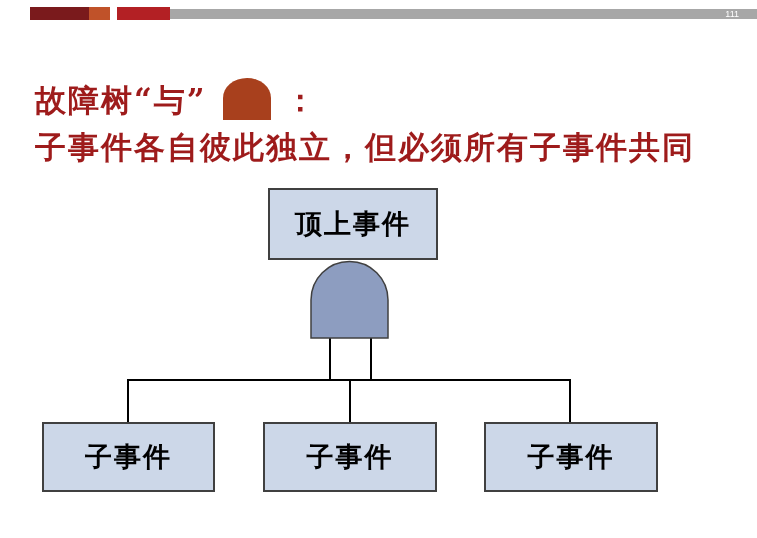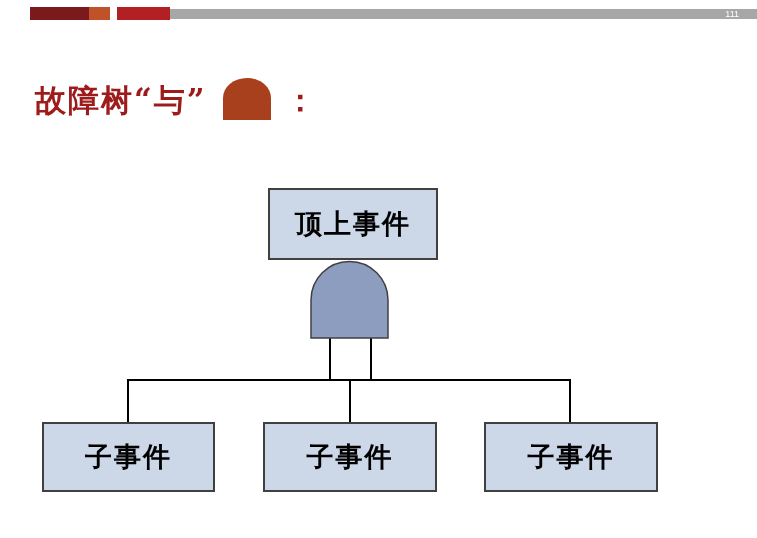--- a/index.html
+++ b/index.html
@@ -68,20 +68,21 @@
   </div>
 
   <div class="title">
     <div class="title-line1">
       <span>故障树“与”</span>
       <svg class="title-gate-icon" width="52" height="42" viewBox="0 0 52 42" aria-hidden="true">
         <path d="M2 42 L2 20 A24 20 0 0 1 50 20 L50 42 Z" fill="#a8401d"></path>
       </svg>
       <span>：</span>
     </div>
+    <div class="title-line2">子事件各自彼此独立，但必须所有子事件共同</div>
   </div>
 
   <div class="diagram">
     <svg class="connectors" width="757" height="538" viewBox="0 0 757 538">
       <line x1="330" y1="337" x2="330" y2="380" stroke="#000000" stroke-width="2"></line>
       <line x1="371" y1="337" x2="371" y2="380" stroke="#000000" stroke-width="2"></line>
       <line x1="128" y1="380" x2="570" y2="380" stroke="#000000" stroke-width="2"></line>
       <line x1="128" y1="379" x2="128" y2="422" stroke="#000000" stroke-width="2"></line>
       <line x1="350" y1="380" x2="350" y2="422" stroke="#000000" stroke-width="2"></line>
       <line x1="570" y1="379" x2="570" y2="422" stroke="#000000" stroke-width="2"></line>

